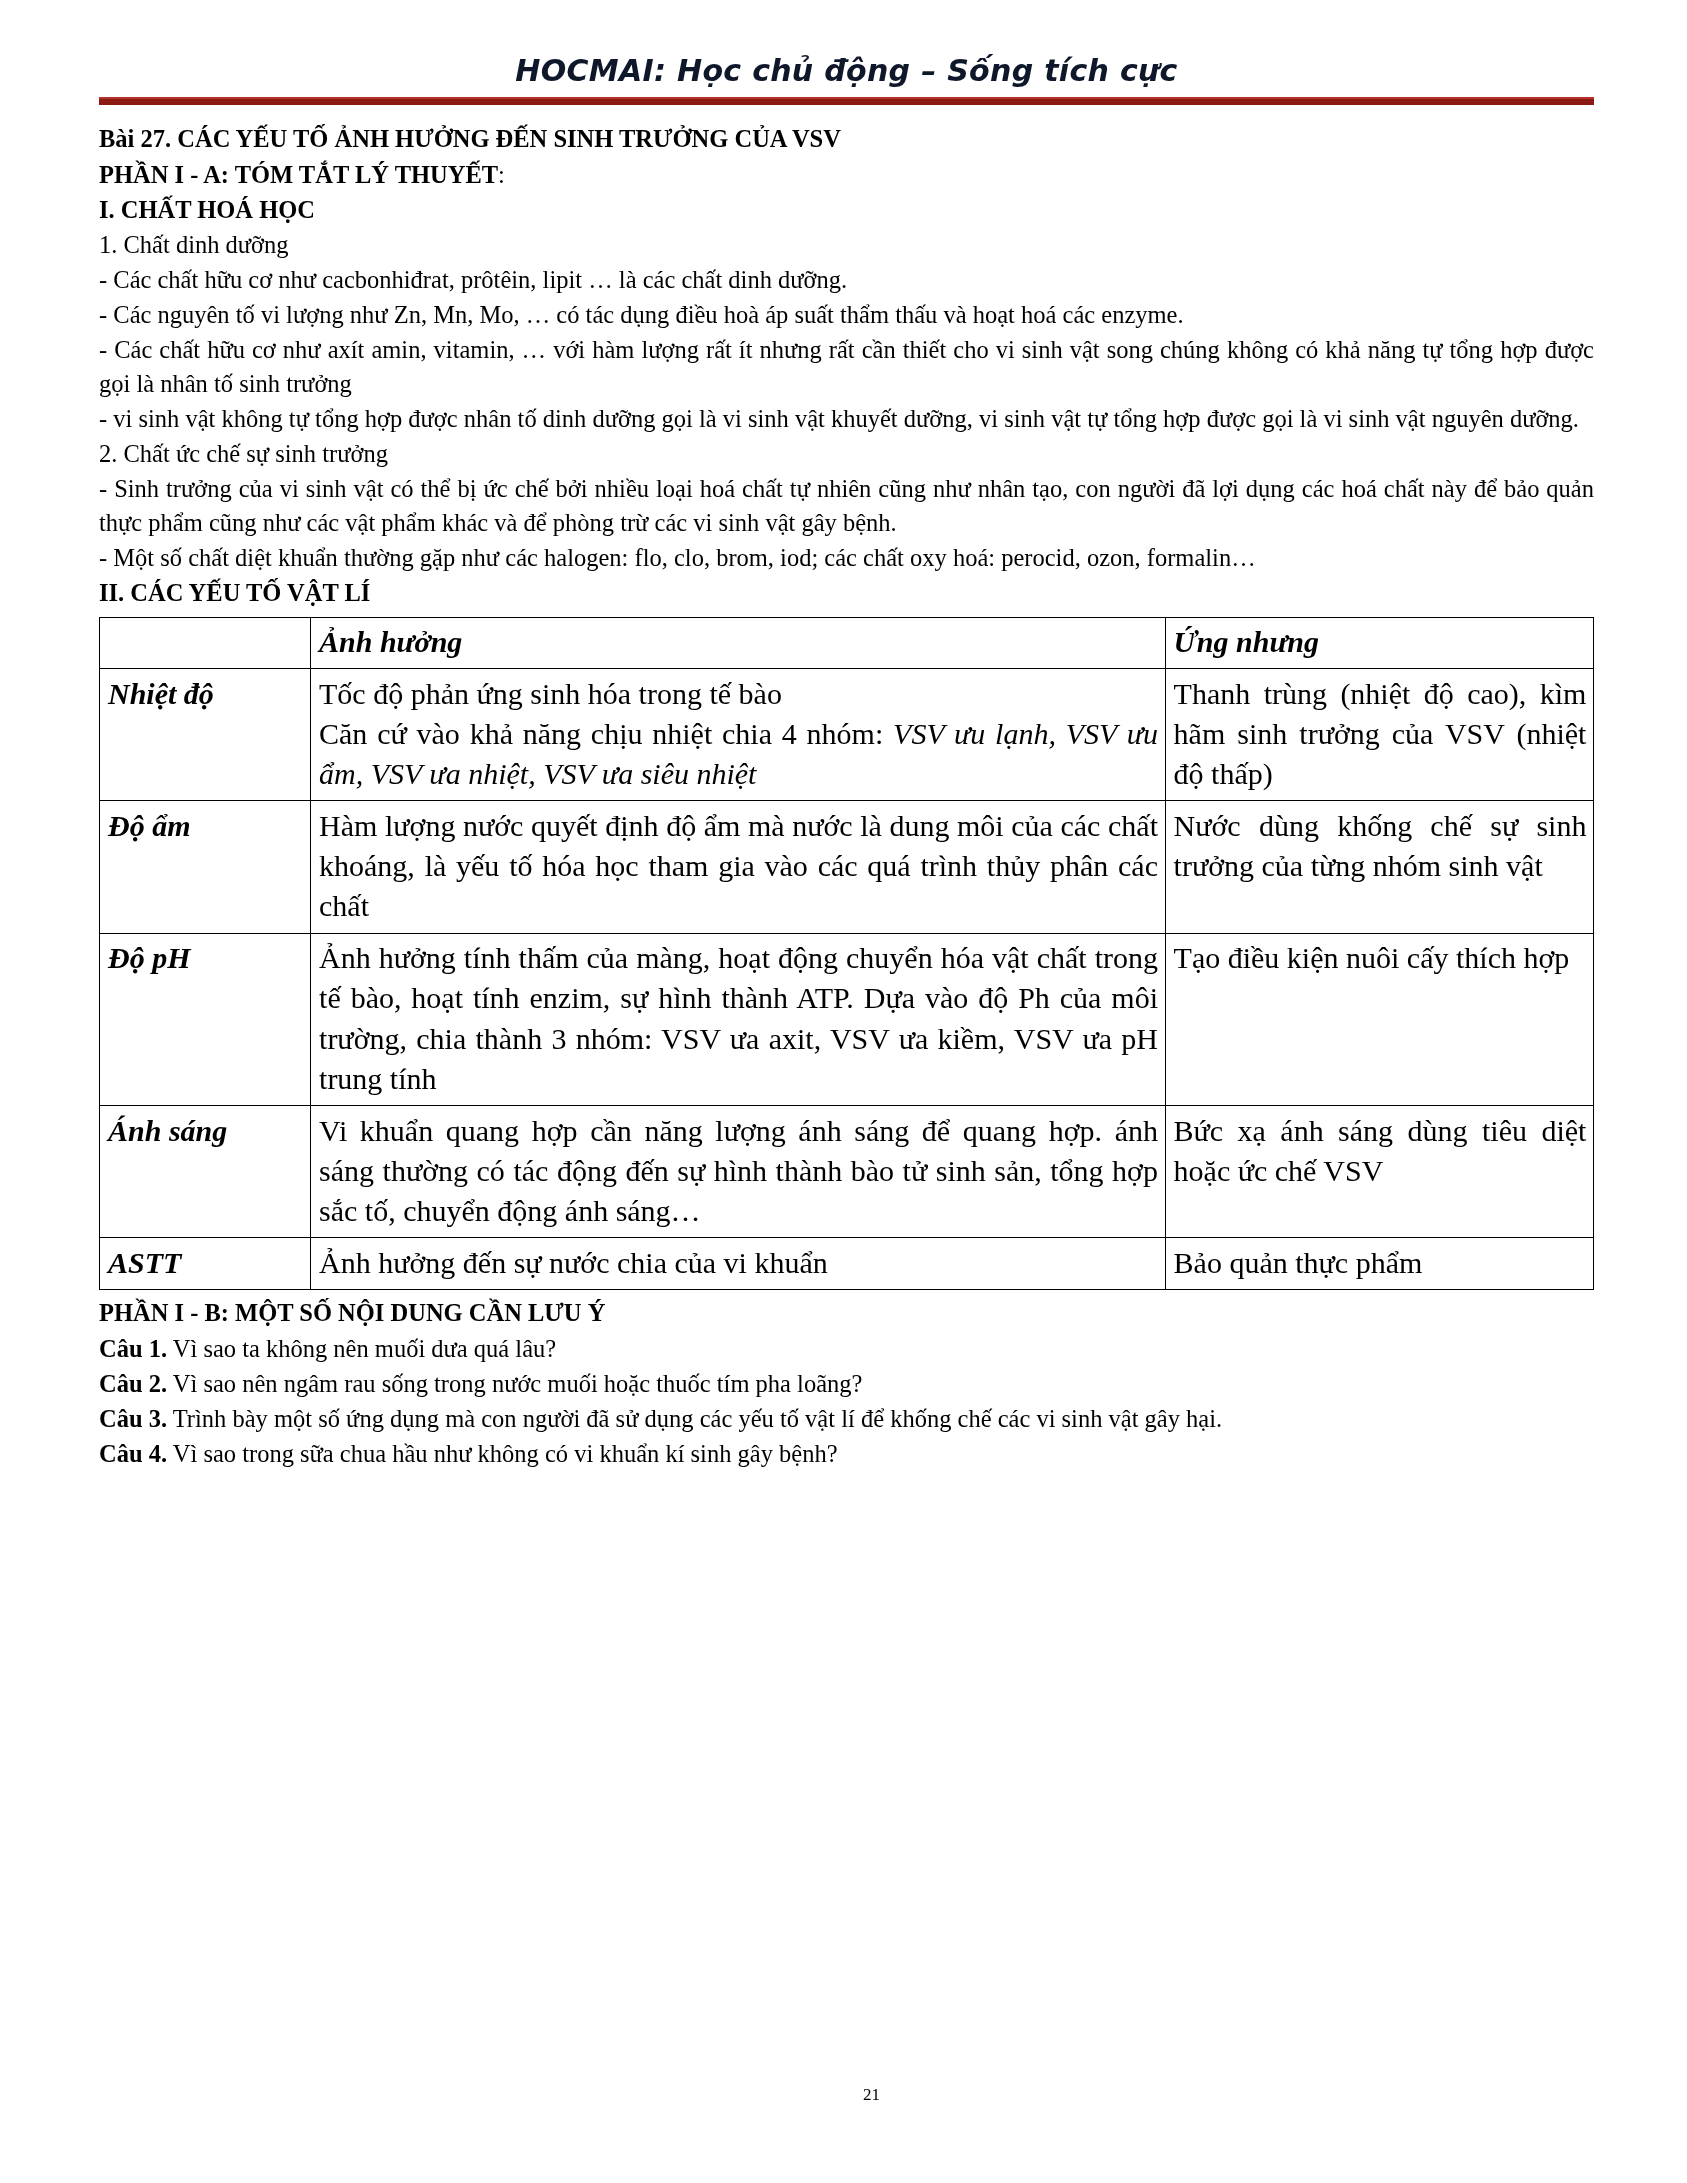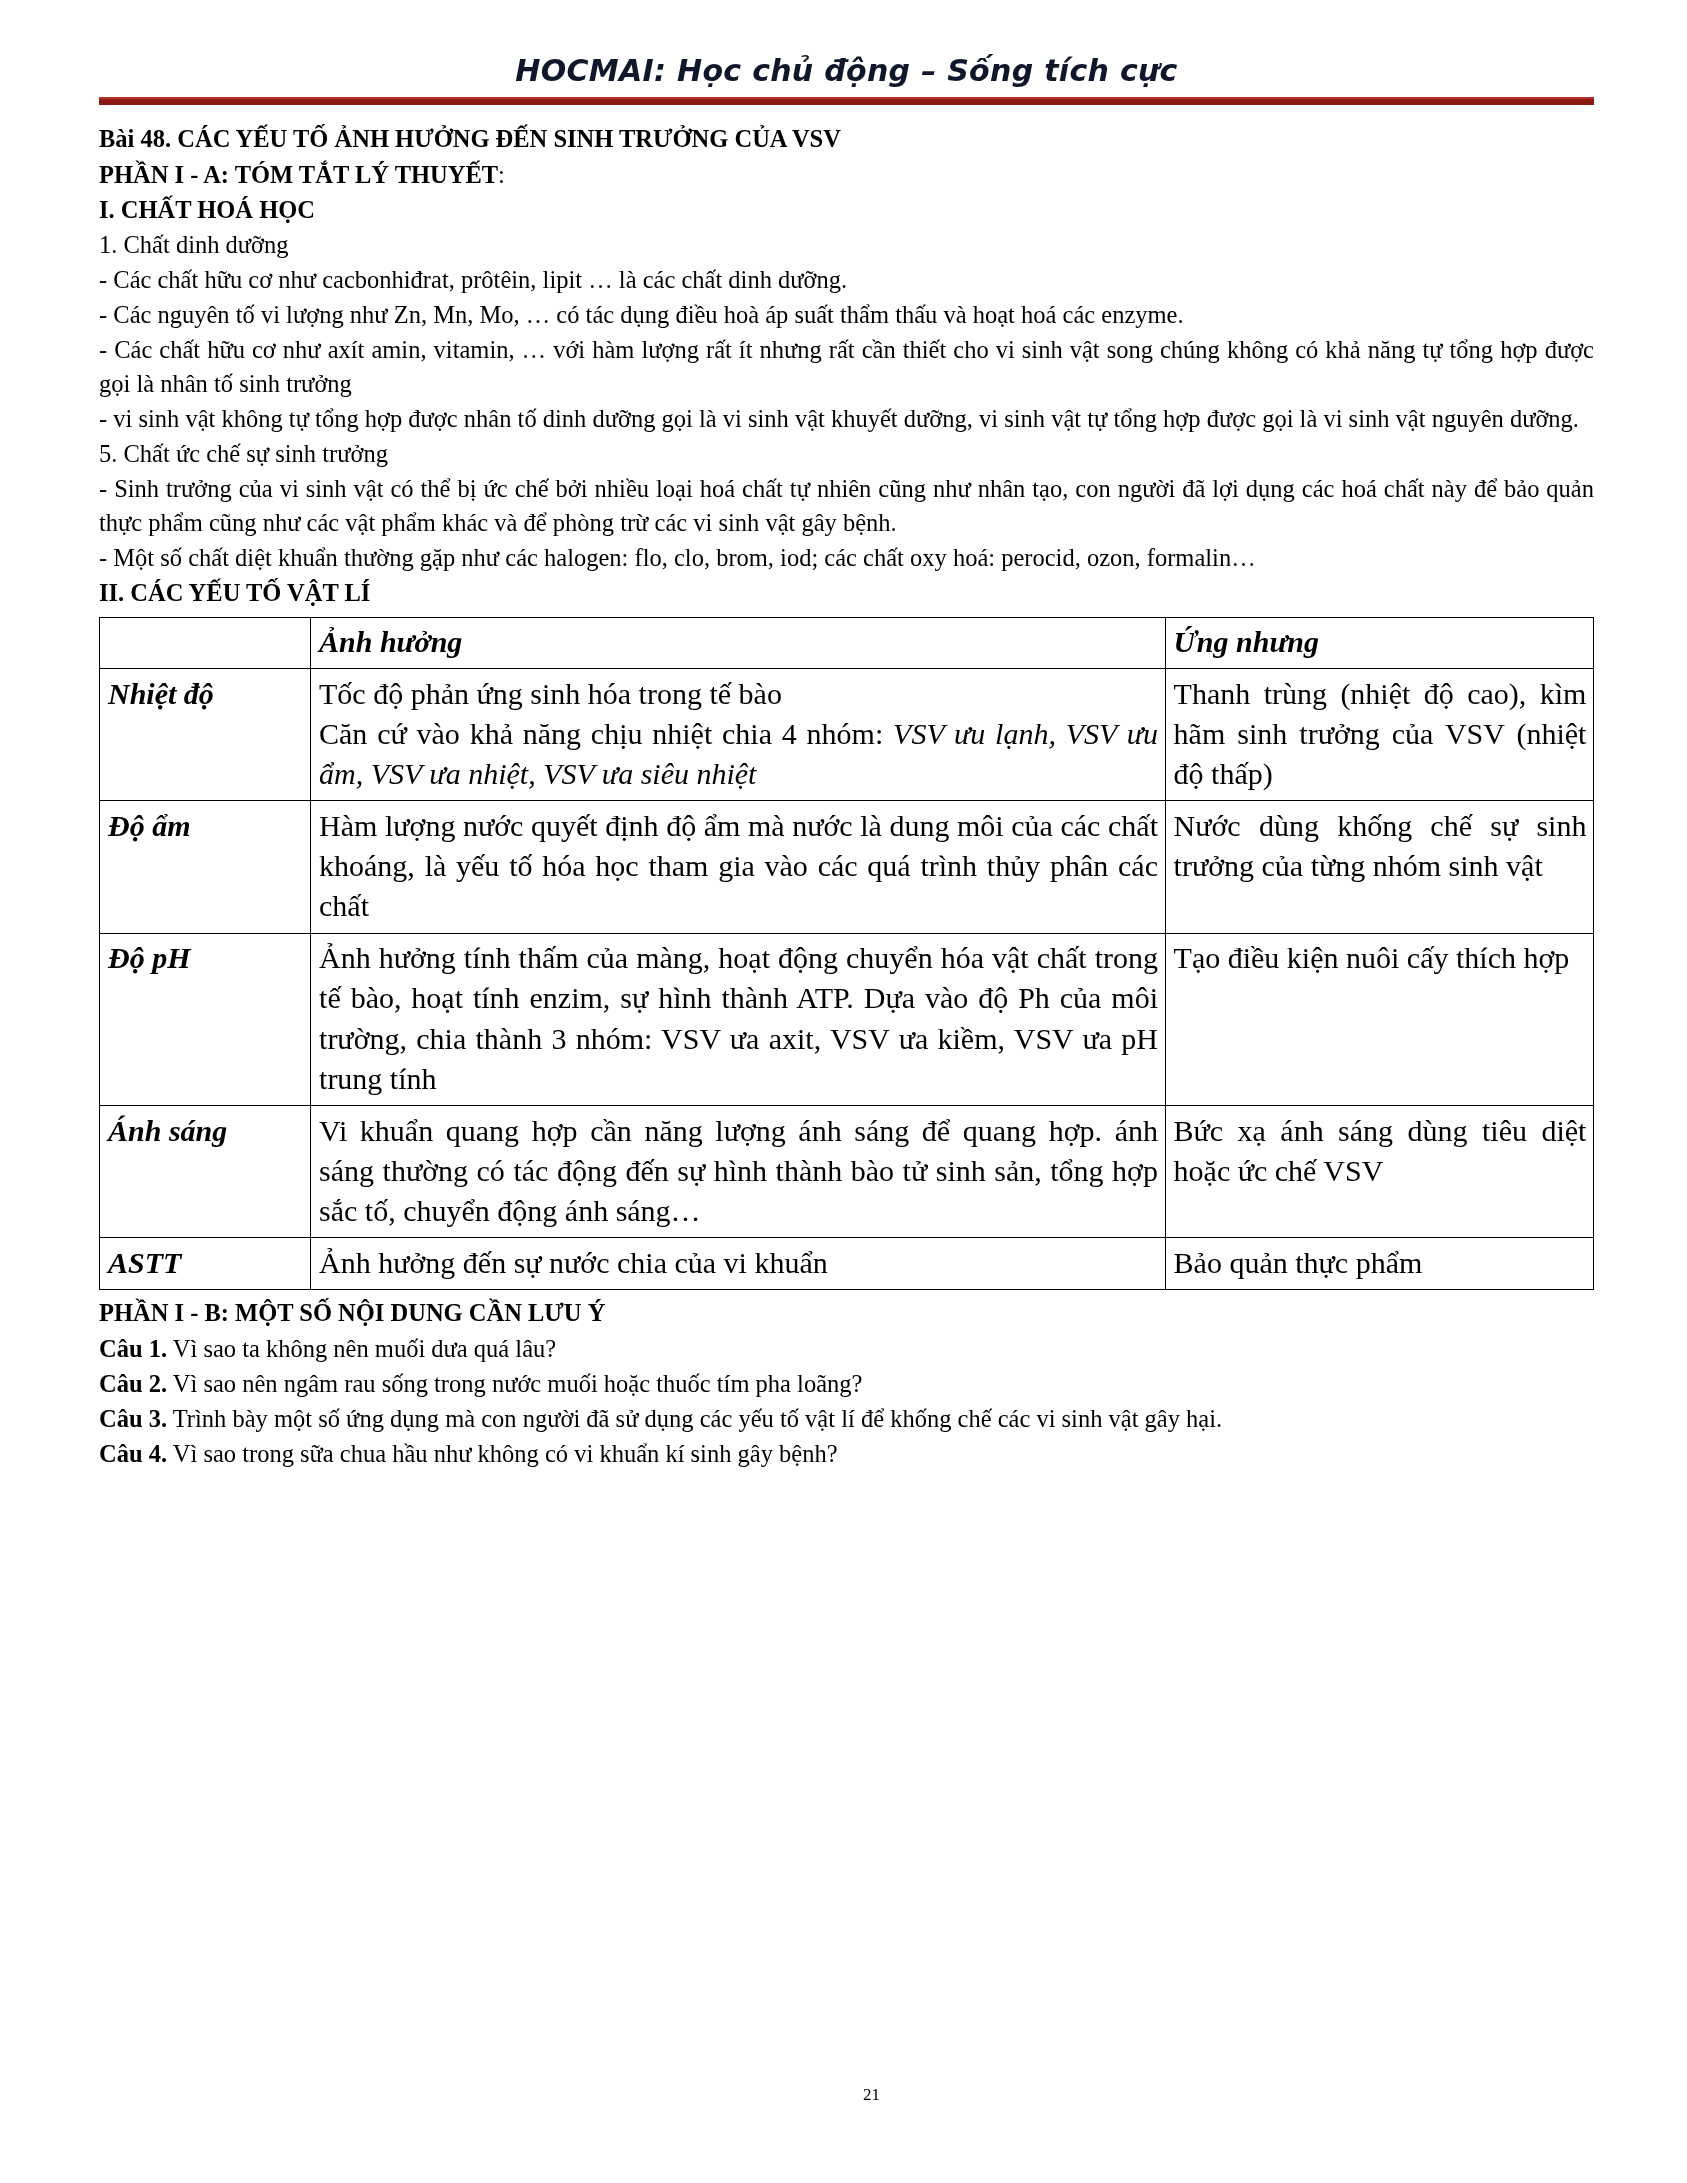--- a/index.html
+++ b/index.html
@@ -104,35 +104,35 @@
 
 <div class="page">
 
   <div class="header">
     <div class="header-title">HOCMAI: Học chủ động – Sống tích cực</div>
     <div class="header-rule"></div>
   </div>
 
   <div class="content">
 
-    <div class="heading">Bài 48. CÁC YẾU TỐ ẢNH HƯỞNG ĐẾN SINH TRƯỞNG CỦA VSV</div>
+    <div class="heading">Bài 27. CÁC YẾU TỐ ẢNH HƯỞNG ĐẾN SINH TRƯỞNG CỦA VSV</div>
 
     <div class="line">
       <span class="b">PHẦN I - A: TÓM TẮT LÝ THUYẾT</span><span>:</span>
     </div>
 
     <div class="heading">I. CHẤT HOÁ HỌC</div>
 
     <div class="para">1. Chất dinh dưỡng</div>
     <div class="para">- Các chất hữu cơ như cacbonhiđrat, prôtêin, lipit … là các chất dinh dưỡng.</div>
     <div class="para">- Các nguyên tố vi lượng như Zn, Mn, Mo, … có tác dụng điều hoà áp suất thẩm thấu và hoạt hoá các enzyme.</div>
     <div class="para">- Các chất hữu cơ như axít amin, vitamin, … với hàm lượng rất ít nhưng rất cần thiết cho vi sinh vật song chúng không có khả năng tự tổng hợp được gọi là nhân tố sinh trưởng</div>
     <div class="para">- vi sinh vật không tự tổng hợp được nhân tố dinh dưỡng gọi là vi sinh vật khuyết dưỡng, vi sinh vật tự tổng hợp được gọi là vi sinh vật nguyên dưỡng.</div>
 
-    <div class="para">5. Chất ức chế sự sinh trưởng</div>
+    <div class="para">2. Chất ức chế sự sinh trưởng</div>
     <div class="para">- Sinh trưởng của vi sinh vật có thể bị ức chế bởi nhiều loại hoá chất tự nhiên cũng như nhân tạo, con người đã lợi dụng các hoá chất này để bảo quản thực phẩm cũng như các vật phẩm khác và để phòng trừ các vi sinh vật gây bệnh.</div>
     <div class="para">- Một số chất diệt khuẩn thường gặp như các halogen: flo, clo, brom, iod; các chất oxy hoá: perocid, ozon, formalin…</div>
 
     <div class="heading">II. CÁC YẾU TỐ VẬT LÍ</div>
 
     <table class="factors">
       <tbody>
         <tr>
           <td class="col-a hdr"></td>
           <td class="col-b hdr">Ảnh hưởng</td>

